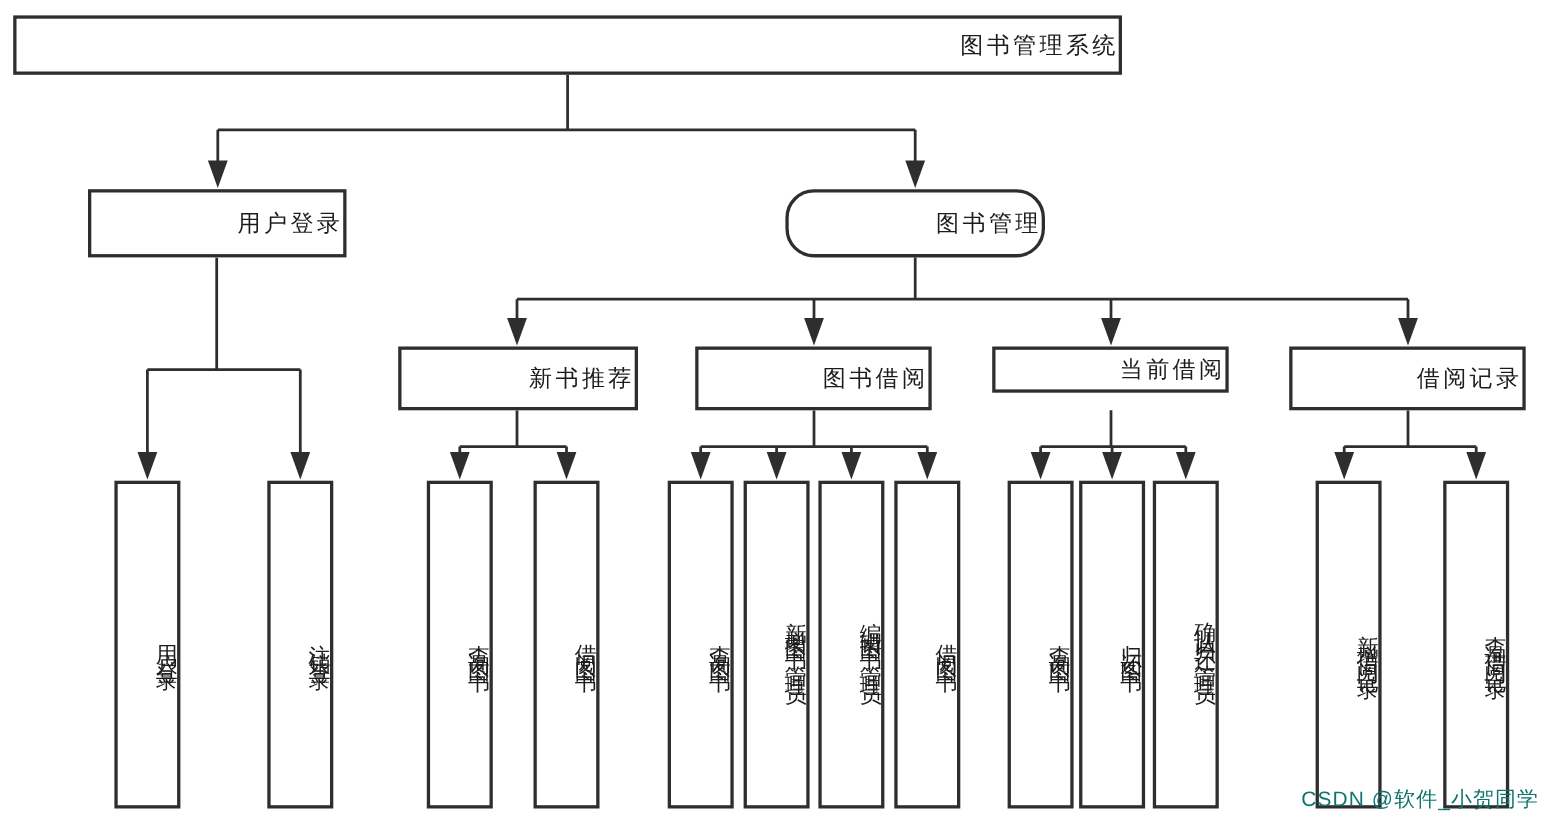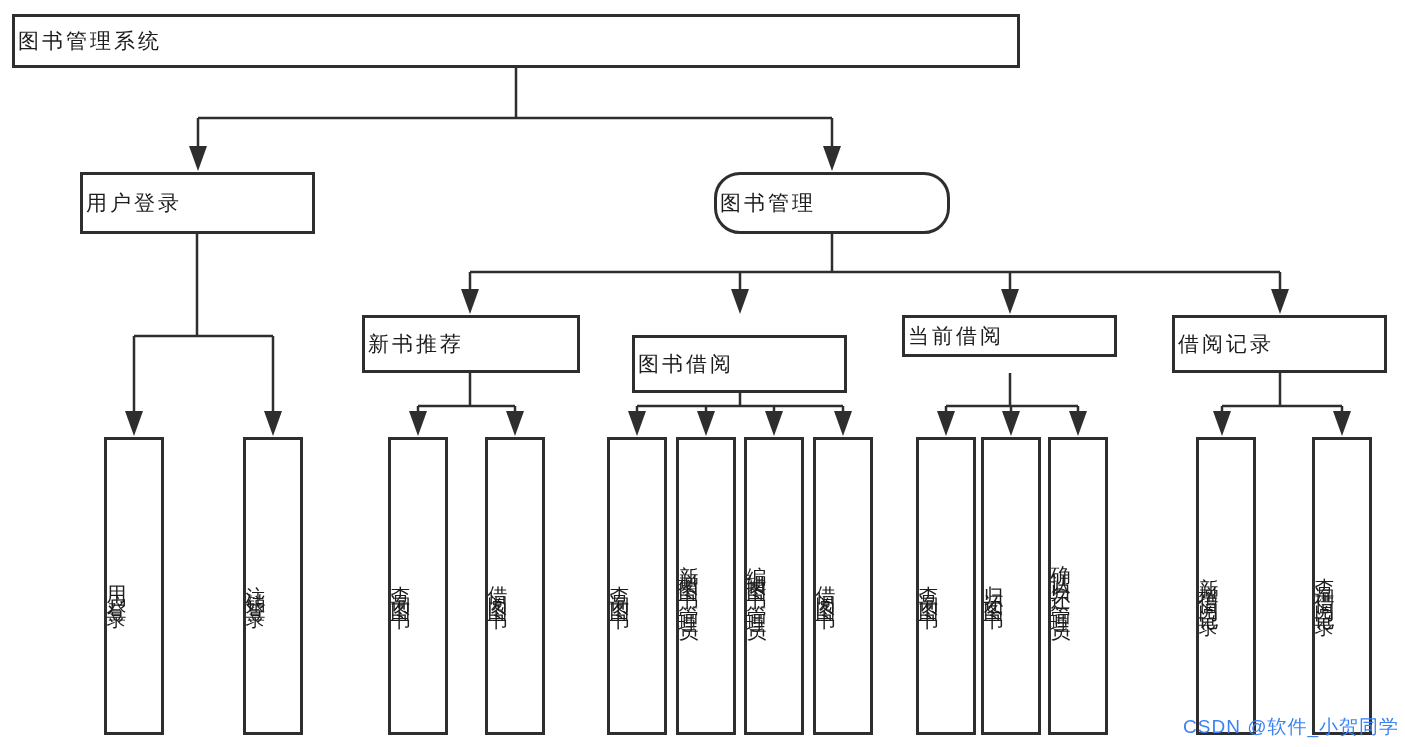--- a/index.html
+++ b/index.html
@@ -14,40 +14,40 @@
 
   svg.connectors { position: absolute; left: 0; top: 0; z-index: 1; }
 
   .node {
     position: absolute;
     box-sizing: border-box;
     border: 3px solid #2e2e2e;
     background: #ffffff;
     display: flex;
     align-items: center;
-    justify-content: flex-start;
+    justify-content: flex-end;
     color: #1c1c1c;
     z-index: 2;
   }
   .hnode { font-size: 21px; letter-spacing: 3px; text-indent: 3px; }
   .vnode span {
     writing-mode: vertical-rl;
     text-orientation: mixed;
     font-size: 20px;
     letter-spacing: 8px;
     line-height: 1;
     white-space: nowrap;
   }
 
   .watermark {
     position: absolute;
     top: 714px;
     right: 6px;
     font-size: 19px;
-    color: #3b82f6;
+    color: #0f766e;
     letter-spacing: 1px;
     z-index: 5;
     pointer-events: none;
   }
 </style>
 </head>
 <body>
 
 <div id="diagram">
 
@@ -98,21 +98,21 @@
   <div class="node hnode" style="left:80px; top:172px; width:235px; height:62px;">
     <span>用户登录</span>
   </div>
   <div class="node hnode" style="left:714px; top:172px; width:236px; height:62px;border-radius:26px;">
     <span>图书管理</span>
   </div>
 
   <div class="node hnode" style="left:362px; top:315px; width:218px; height:58px;">
     <span>新书推荐</span>
   </div>
-  <div class="node hnode" style="left:632px; top:315px; width:215px; height:58px;margin-top:20px;">
+  <div class="node hnode" style="left:632px; top:315px; width:215px; height:58px;">
     <span>图书借阅</span>
   </div>
   <div class="node hnode" style="left:902px; top:315px; width:215px; height:42px;">
     <span>当前借阅</span>
   </div>
   <div class="node hnode" style="left:1172px; top:315px; width:215px; height:58px;">
     <span>借阅记录</span>
   </div>
 
   <div class="node vnode" style="left:104px; top:437px; width:60px; height:298px;">

